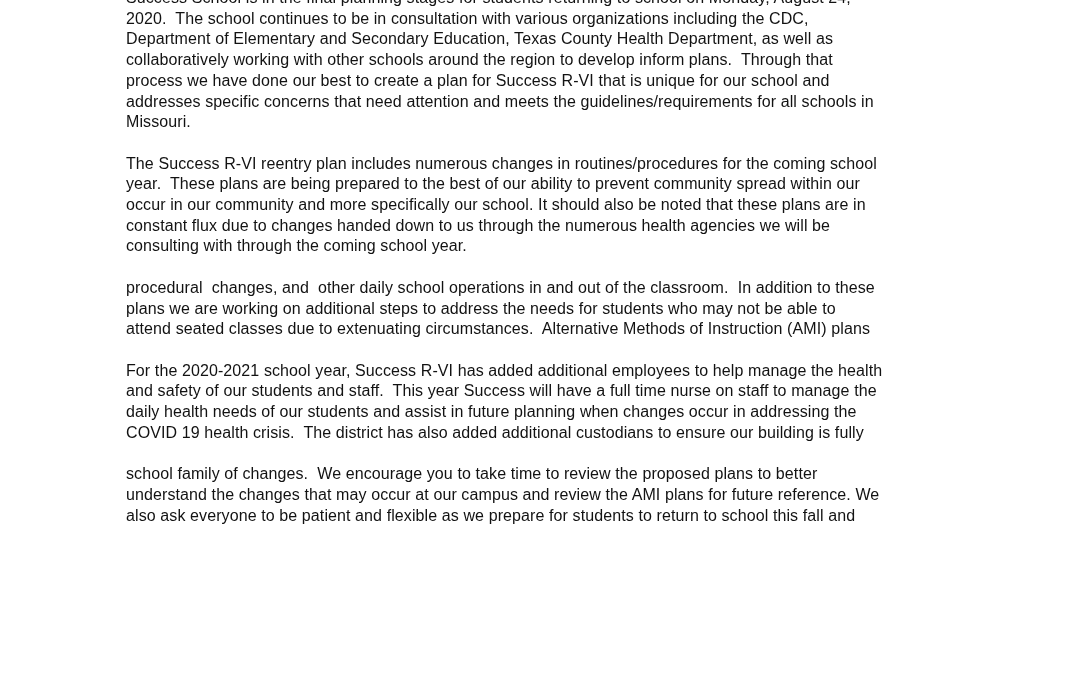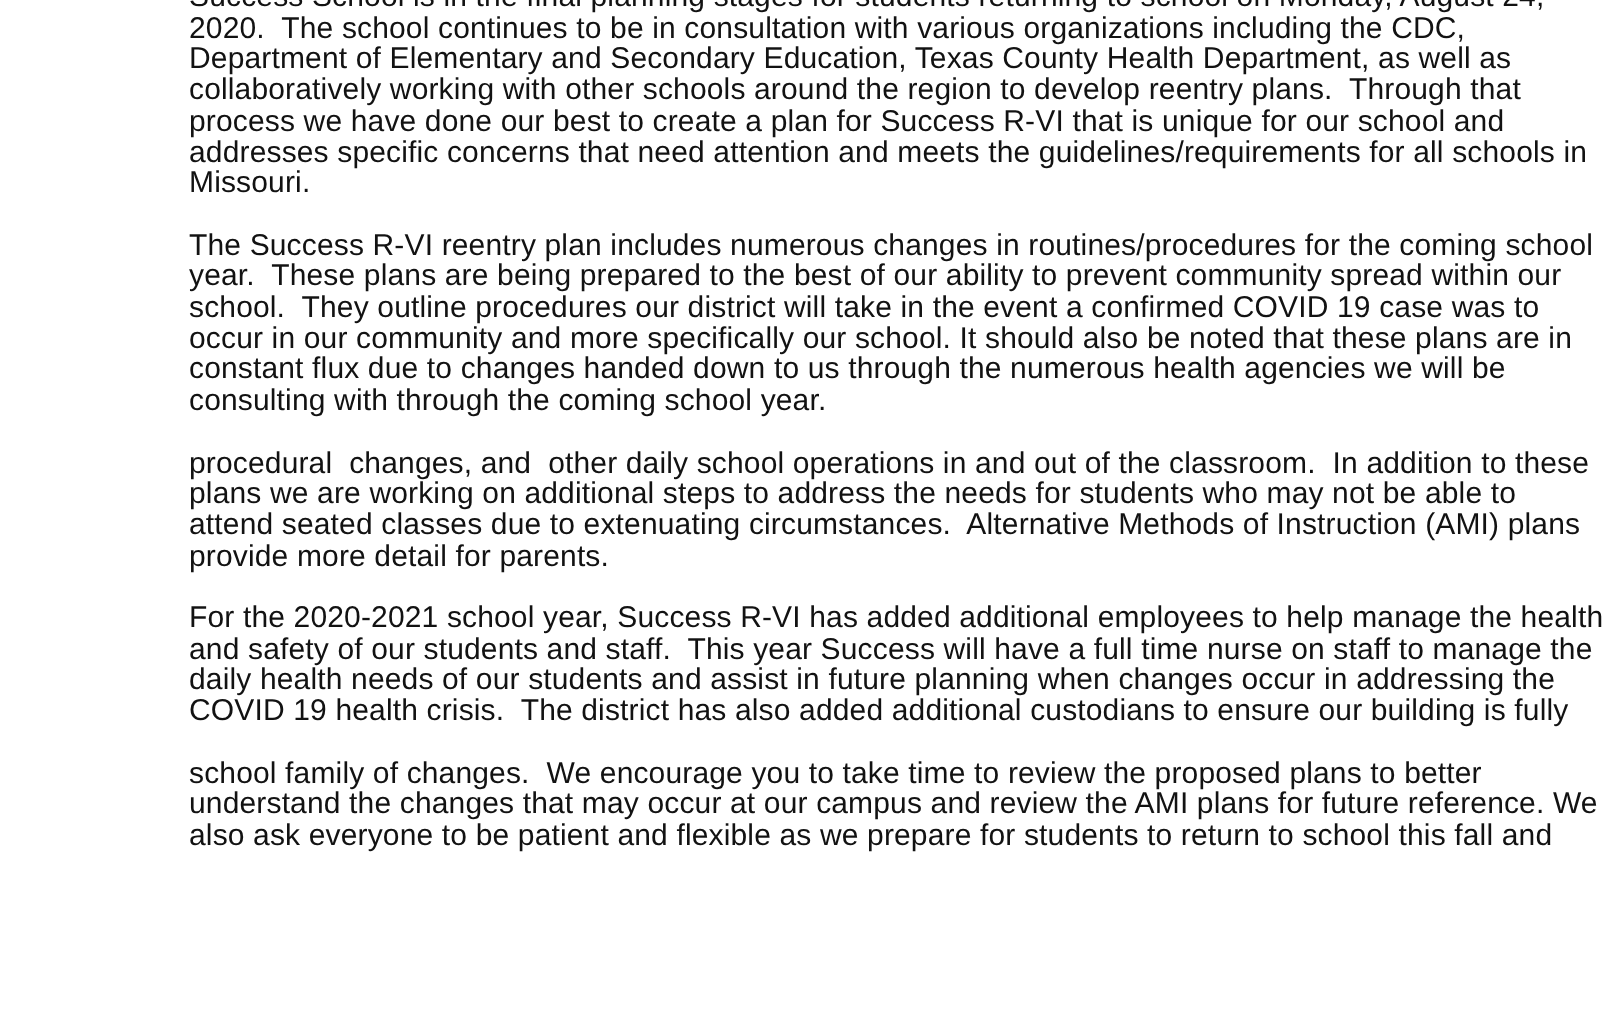--- a/index.html
+++ b/index.html
@@ -20,52 +20,50 @@
     width: 930px;
   }
   .para {
     margin: 0 0 20.7px 0;
     padding: 0;
   }
   .para:last-child { margin-bottom: 0; }
   .line {
     white-space: pre;
     font-family: "Liberation Sans", sans-serif;
-    font-size: 20px;
+    font-size: 16px;
     line-height: 20.7px;
     letter-spacing: 0.1px;
     color: #121212;
   }
 </style>
 </head>
 <body>
 
 <div class="page">
     <div class="para">
       <div class="line">Success School is in the final planning stages for students returning to school on Monday, August 24,</div>
       <div class="line">2020.  The school continues to be in consultation with various organizations including the CDC,</div>
       <div class="line">Department of Elementary and Secondary Education, Texas County Health Department, as well as</div>
-      <div class="line">collaboratively working with other schools around the region to develop reentry plans.  Through that</div>
+      <div class="line">collaboratively working with other schools around the region to develop inform plans.  Through that</div>
       <div class="line">process we have done our best to create a plan for Success R-VI that is unique for our school and</div>
       <div class="line">addresses specific concerns that need attention and meets the guidelines/requirements for all schools in</div>
       <div class="line">Missouri.</div>
     </div>
     <div class="para">
       <div class="line">The Success R-VI reentry plan includes numerous changes in routines/procedures for the coming school</div>
       <div class="line">year.  These plans are being prepared to the best of our ability to prevent community spread within our</div>
-      <div class="line">school.  They outline procedures our district will take in the event a confirmed COVID 19 case was to</div>
       <div class="line">occur in our community and more specifically our school. It should also be noted that these plans are in</div>
       <div class="line">constant flux due to changes handed down to us through the numerous health agencies we will be</div>
       <div class="line">consulting with through the coming school year.</div>
     </div>
     <div class="para">
       <div class="line">procedural  changes, and  other daily school operations in and out of the classroom.  In addition to these</div>
       <div class="line">plans we are working on additional steps to address the needs for students who may not be able to</div>
       <div class="line">attend seated classes due to extenuating circumstances.  Alternative Methods of Instruction (AMI) plans</div>
-      <div class="line">provide more detail for parents.</div>
     </div>
     <div class="para">
       <div class="line">For the 2020-2021 school year, Success R-VI has added additional employees to help manage the health</div>
       <div class="line">and safety of our students and staff.  This year Success will have a full time nurse on staff to manage the</div>
       <div class="line">daily health needs of our students and assist in future planning when changes occur in addressing the</div>
       <div class="line">COVID 19 health crisis.  The district has also added additional custodians to ensure our building is fully</div>
     </div>
     <div class="para">
       <div class="line">school family of changes.  We encourage you to take time to review the proposed plans to better</div>
       <div class="line">understand the changes that may occur at our campus and review the AMI plans for future reference. We</div>

